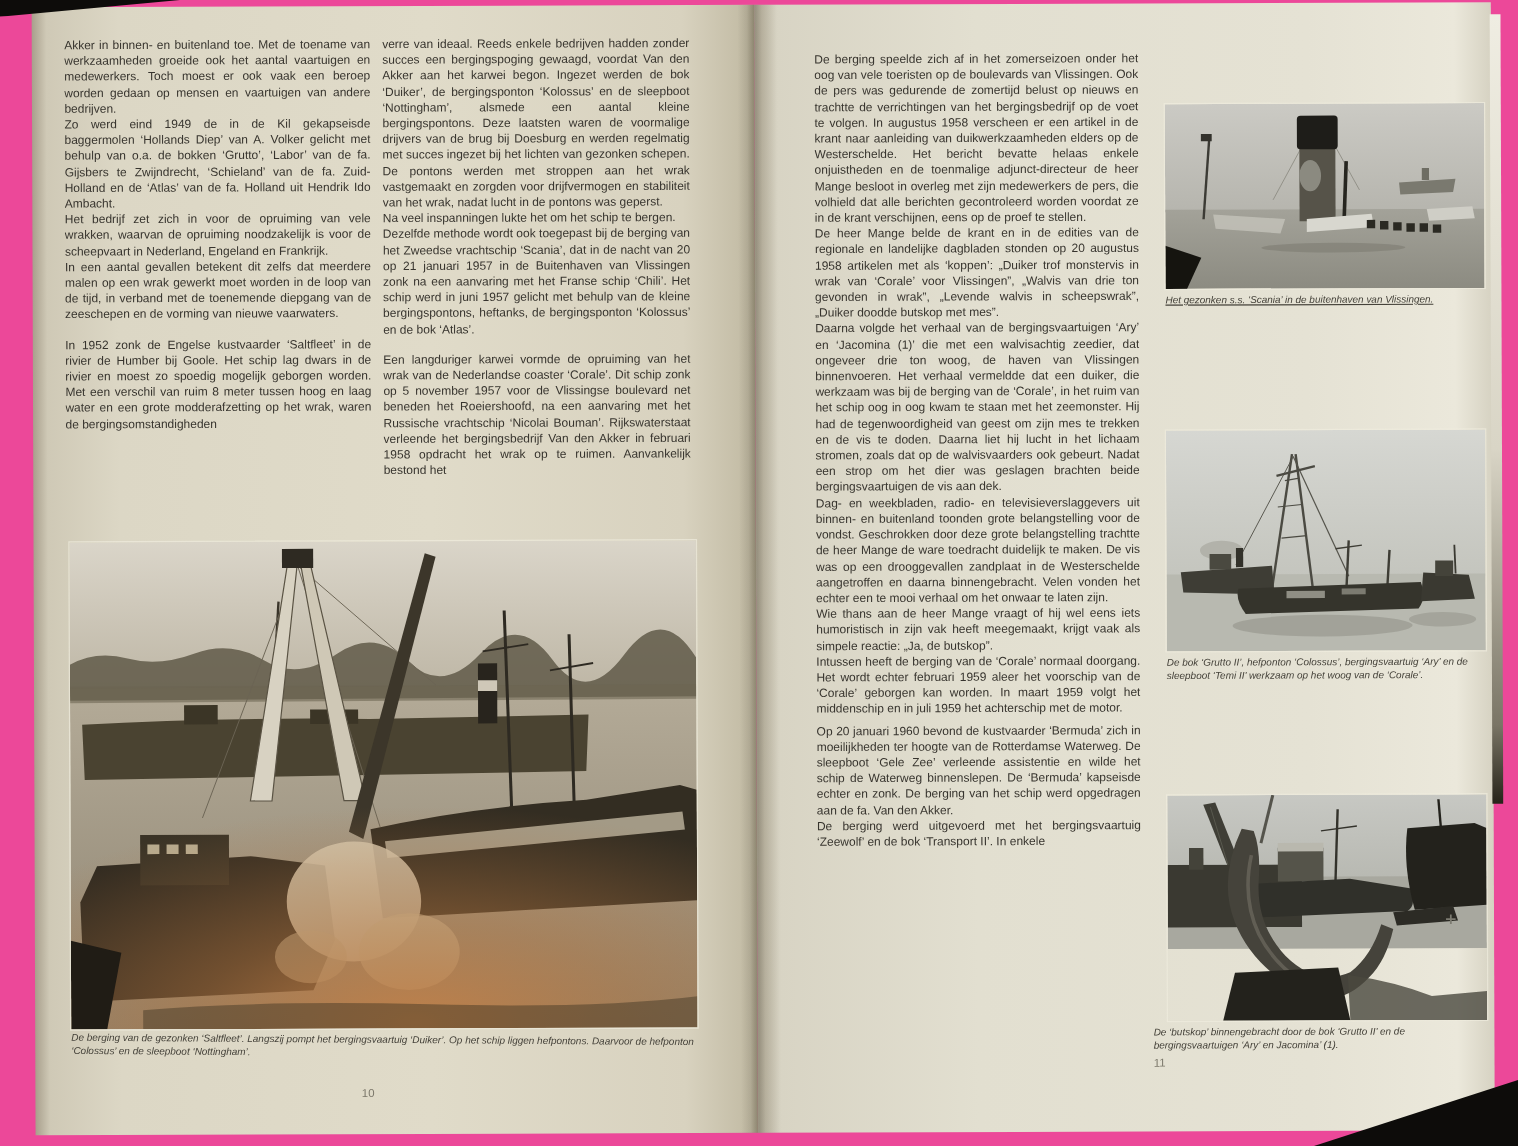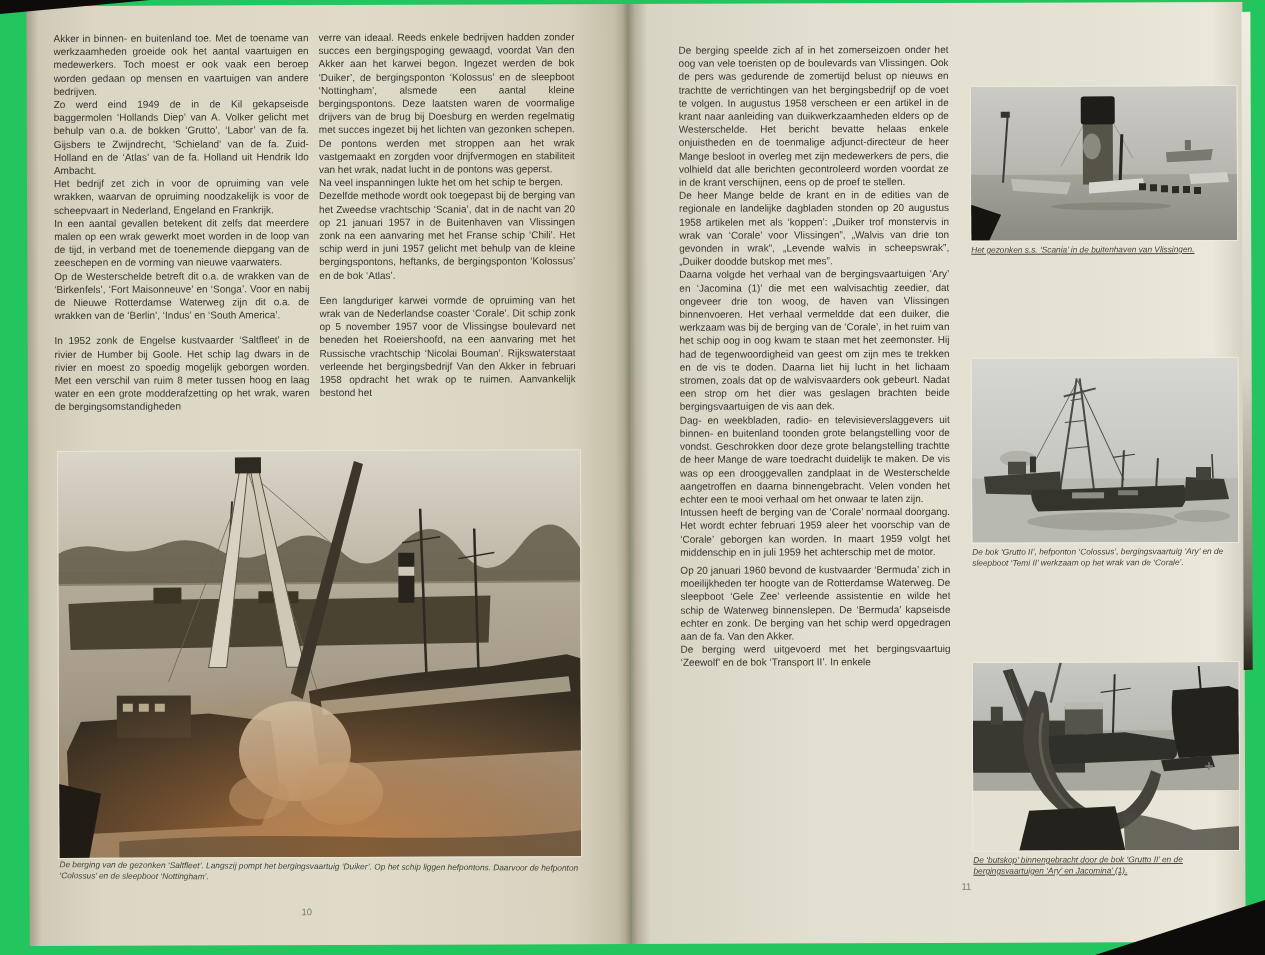--- a/index.html
+++ b/index.html
@@ -1,16 +1,16 @@
 <!DOCTYPE html>
 <html><head>
 <meta charset="utf-8">
 <style>
   html,body{margin:0;padding:0;background:#0d0c0a;}
-  .scan{position:relative;width:1265px;height:955px;background:#22c55e;overflow:hidden;
+  .scan{position:relative;width:1265px;height:955px;background:#ec4899;overflow:hidden;
         font-family:"Liberation Sans", sans-serif;}
   .book{position:absolute;left:28px;top:4px;width:1216px;height:940px;transform:rotate(-0.2deg);}
   .page{position:absolute;top:0;height:100%;}
   .page-left{left:0;width:602px;
     background:linear-gradient(90deg,#a89f8c 0,#cfc9b6 2%,#dcd7c5 12%,#e0dbc9 55%,#d8d2bf 90%,#c2bba4 99%,#a79f86 100%);}
   .page-right{left:602px;width:614px;
     background:linear-gradient(90deg,#b7b09c 0,#d8d4c4 3%,#e2dfd0 30%,#e5e2d4 75%,#ebe8db 95%,#d6d2c2 100%);}
   .spine{position:absolute;left:588px;top:0;width:34px;height:100%;pointer-events:none;
     background:linear-gradient(90deg,rgba(40,35,25,0) 0,rgba(40,35,25,.22) 45%,rgba(90,80,60,.12) 60%,rgba(255,255,245,0) 100%);}
   .corner-tl{position:absolute;left:0;top:0;width:150px;height:14px;background:#0d0c0a;
@@ -33,21 +33,20 @@
 
 <div class="scan">
   <div class="book">
 
     <div class="page page-left">
       <div class="col" style="left:27px;top:26px;width:255px;height:422px;">
         <p>Akker in binnen- en buitenland toe. Met de toename van werkzaamheden groeide ook het aantal vaartuigen en medewerkers. Toch moest er ook vaak een beroep worden gedaan op mensen en vaartuigen van andere bedrijven.</p>
         <p>Zo werd eind 1949 de in de Kil gekapseisde baggermolen ‘Hollands Diep’ van A. Volker gelicht met behulp van o.a. de bokken ‘Grutto’, ‘Labor’ van de fa. Gijsbers te Zwijndrecht, ‘Schieland’ van de fa. Zuid-Holland en de ‘Atlas’ van de fa. Holland uit Hendrik Ido Ambacht.</p>
         <p>Het bedrijf zet zich in voor de opruiming van vele wrakken, waarvan de opruiming noodzakelijk is voor de scheepvaart in Nederland, Engeland en Frankrijk.</p>
         <p>In een aantal gevallen betekent dit zelfs dat meerdere malen op een wrak gewerkt moet worden in de loop van de tijd, in verband met de toenemende diepgang van de zeeschepen en de vorming van nieuwe vaarwaters.</p>
-        <p>Op de Westerschelde betreft dit o.a. de wrakken van de ‘Birkenfels’, ‘Fort Maisonneuve’ en ‘Songa’. Voor en nabij de Nieuwe Rotterdamse Waterweg zijn dit o.a. de wrakken van de ‘Berlin’, ‘Indus’ en ‘South America’.</p>
         <p class="gap">In 1952 zonk de Engelse kustvaarder ‘Saltfleet’ in de rivier de Humber bij Goole. Het schip lag dwars in de rivier en moest zo spoedig mogelijk geborgen worden. Met een verschil van ruim 8 meter tussen hoog en laag water en een grote modderafzetting op het wrak, waren de bergingsomstandigheden</p>
       </div>
       <div class="col" style="left:292px;top:26px;width:256px;height:422px;">
         <p>verre van ideaal. Reeds enkele bedrijven hadden zonder succes een bergingspoging gewaagd, voordat Van den Akker aan het karwei begon. Ingezet werden de bok ‘Duiker’, de bergingsponton ‘Kolossus’ en de sleepboot ‘Nottingham’, alsmede een aantal kleine bergingspontons. Deze laatsten waren de voormalige drijvers van de brug bij Doesburg en werden regelmatig met succes ingezet bij het lichten van gezonken schepen. De pontons werden met stroppen aan het wrak vastgemaakt en zorgden voor drijfvermogen en stabiliteit van het wrak, nadat lucht in de pontons was geperst.</p>
         <p>Na veel inspanningen lukte het om het schip te bergen.</p>
         <p>Dezelfde methode wordt ook toegepast bij de berging van het Zweedse vrachtschip ‘Scania’, dat in de nacht van 20 op 21 januari 1957 in de Buitenhaven van Vlissingen zonk na een aanvaring met het Franse schip ‘Chili’. Het schip werd in juni 1957 gelicht met behulp van de kleine bergingspontons, heftanks, de bergingsponton ‘Kolossus’ en de bok ‘Atlas’.</p>
         <p class="gap">Een langduriger karwei vormde de opruiming van het wrak van de Nederlandse coaster ‘Corale’. Dit schip zonk op 5 november 1957 voor de Vlissingse boulevard net beneden het Roeiershoofd, na een aanvaring met het Russische vrachtschip ‘Nicolai Bouman’. Rijkswaterstaat verleende het bergingsbedrijf Van den Akker in februari 1958 opdracht het wrak op te ruimen. Aanvankelijk bestond het</p>
       </div>
 
       <div class="photo" style="left:30px;top:446px;width:522px;height:406px;">
@@ -107,20 +106,21 @@
       <div class="caption" style="left:30px;top:856px;width:528px;transform:rotate(0.6deg);">De berging van de gezonken ‘Saltfleet’. Langszij pompt het bergingsvaartuig ‘Duiker’. Op het schip liggen hefpontons. Daarvoor de hefponton ‘Colossus’ en de sleepboot ‘Nottingham’.</div>
       <div class="pagenum" style="left:272px;top:901px;text-align:right;">10</div>
     </div>
 
     <div class="page page-right">
       <div class="col" style="left:50px;top:40px;width:270px;height:845px;">
         <p>De berging speelde zich af in het zomerseizoen onder het oog van vele toeristen op de boulevards van Vlissingen. Ook de pers was gedurende de zomertijd belust op nieuws en trachtte de verrichtingen van het bergingsbedrijf op de voet te volgen. In augustus 1958 verscheen er een artikel in de krant naar aanleiding van duikwerkzaamheden elders op de Westerschelde. Het bericht bevatte helaas enkele onjuistheden en de toenmalige adjunct-directeur de heer Mange besloot in overleg met zijn medewerkers de pers, die volhield dat alle berichten gecontroleerd worden voordat ze in de krant verschijnen, eens op de proef te stellen.</p>
         <p>De heer Mange belde de krant en in de edities van de regionale en landelijke dagbladen stonden op 20 augustus 1958 artikelen met als ‘koppen’: „Duiker trof monstervis in wrak van ‘Corale’ voor Vlissingen”, „Walvis van drie ton gevonden in wrak”, „Levende walvis in scheepswrak”, „Duiker doodde butskop met mes”.</p>
         <p>Daarna volgde het verhaal van de bergingsvaartuigen ‘Ary’ en ‘Jacomina (1)’ die met een walvisachtig zeedier, dat ongeveer drie ton woog, de haven van Vlissingen binnenvoeren. Het verhaal vermeldde dat een duiker, die werkzaam was bij de berging van de ‘Corale’, in het ruim van het schip oog in oog kwam te staan met het zeemonster. Hij had de tegenwoordigheid van geest om zijn mes te trekken en de vis te doden. Daarna liet hij lucht in het lichaam stromen, zoals dat op de walvisvaarders ook gebeurt. Nadat een strop om het dier was geslagen brachten beide bergingsvaartuigen de vis aan dek.</p>
         <p>Dag- en weekbladen, radio- en televisieverslaggevers uit binnen- en buitenland toonden grote belangstelling voor de vondst. Geschrokken door deze grote belangstelling trachtte de heer Mange de ware toedracht duidelijk te maken. De vis was op een drooggevallen zandplaat in de Westerschelde aangetroffen en daarna binnengebracht. Velen vonden het echter een te mooi verhaal om het onwaar te laten zijn.</p>
+        <p>Wie thans aan de heer Mange vraagt of hij wel eens iets humoristisch in zijn vak heeft meegemaakt, krijgt vaak als simpele reactie: „Ja, de butskop”.</p>
         <p>Intussen heeft de berging van de ‘Corale’ normaal doorgang. Het wordt echter februari 1959 aleer het voorschip van de ‘Corale’ geborgen kan worden. In maart 1959 volgt het middenschip en in juli 1959 het achterschip met de motor.</p>
         <p class="gap-sm">Op 20 januari 1960 bevond de kustvaarder ‘Bermuda’ zich in moeilijkheden ter hoogte van de Rotterdamse Waterweg. De sleepboot ‘Gele Zee’ verleende assistentie en wilde het schip de Waterweg binnenslepen. De ‘Bermuda’ kapseisde echter en zonk. De berging van het schip werd opgedragen aan de fa. Van den Akker.</p>
         <p>De berging werd uitgevoerd met het bergingsvaartuig ‘Zeewolf’ en de bok ‘Transport II’. In enkele</p>
       </div>
 
       <div class="photo" style="left:342px;top:84px;width:266px;height:154px;">
         <svg width="266" height="154" viewBox="0 0 266 154">
           <defs>
             <linearGradient id="rsky1" x1="0" y1="0" x2="0" y2="1">
               <stop offset="0" stop-color="#cbcac4"></stop>
@@ -186,21 +186,21 @@
           <path d="M60 132 L212 127 Q217 140 210 149 L66 153 Q57 141 60 132 Z" fill="#35342c"></path>
           <rect x="100" y="134" width="32" height="6" fill="#8f8e84"></rect>
           <rect x="146" y="132" width="20" height="5" fill="#7c7b71"></rect>
           <path d="M214 119 L252 121 L257 141 L212 143 Z" fill="#3a3931"></path>
           <rect x="224" y="109" width="15" height="13" fill="#44433a"></rect>
           <line x1="240" y1="96" x2="241" y2="120" stroke="#3a3931" stroke-width="1.5"></line>
           <ellipse cx="130" cy="163" rx="75" ry="9" fill="#8f9086" opacity="0.55"></ellipse>
           <ellipse cx="230" cy="158" rx="28" ry="6" fill="#8f9086" opacity="0.5"></ellipse>
         </svg>
       </div>
-      <div class="caption" style="left:342px;top:544px;width:268px;">De bok ‘Grutto II’, hefponton ‘Colossus’, bergingsvaartuig ‘Ary’ en de sleepboot ‘Temi II’ werkzaam op het wrak van de ‘Corale’.</div>
+      <div class="caption" style="left:342px;top:544px;width:268px;">De bok ‘Grutto II’, hefponton ‘Colossus’, bergingsvaartuig ‘Ary’ en de sleepboot ‘Temi II’ werkzaam op het woog van de ‘Corale’.</div>
 
       <div class="photo" style="left:342px;top:660px;width:266px;height:188px;">
         <svg width="266" height="188" viewBox="0 0 266 188">
           <defs>
             <linearGradient id="rsky3" x1="0" y1="0" x2="0" y2="1">
               <stop offset="0" stop-color="#c7c8c3"></stop>
                 <stop offset="1" stop-color="#b8b9b2"></stop>
             </linearGradient>
           </defs>
           <rect width="266" height="70" fill="url(#rsky3)"></rect>
@@ -219,21 +219,21 @@
           <path d="M188 98 L238 93 L242 105 L191 109 Z" fill="#2c2b25"></path>
           <line x1="88" y1="0" x2="78" y2="40" stroke="#55544c" stroke-width="2.5"></line>
           <path d="M62 28 Q42 70 56 106 Q70 142 110 164 Q142 180 168 152 Q182 138 188 112 L178 108 Q170 134 152 148 Q124 160 98 134 Q74 108 76 72 Q78 46 72 30 Z" fill="#45433b"></path>
           <path d="M70 50 Q62 86 76 116 Q88 140 112 156" fill="none" stroke="#6d6a5f" stroke-width="3" opacity="0.7"></path>
           <path d="M56 148 L142 144 L152 188 L46 188 Z" fill="#23221c"></path>
           <path d="M150 150 Q190 156 220 168 L266 164 L266 188 L152 188 Z" fill="#4a493f" opacity="0.8"></path>
           <line x1="232" y1="104" x2="240" y2="104" stroke="#7c7b71" stroke-width="1.5"></line>
           <line x1="236" y1="100" x2="236" y2="108" stroke="#7c7b71" stroke-width="1.5"></line>
         </svg>
       </div>
-      <div class="caption" style="left:342px;top:852px;width:268px;text-decoration:underline;">De ‘butskop’ binnengebracht door de bok ‘Grutto II’ en de bergingsvaartuigen ‘Ary’ en Jacomina’ (1).</div>
+      <div class="caption" style="left:330px;top:852px;width:268px;">De ‘butskop’ binnengebracht door de bok ‘Grutto II’ en de bergingsvaartuigen ‘Ary’ en Jacomina’ (1).</div>
 
       <div class="pagenum" style="left:306px;top:878px;margin-left:24px;">11</div>
       <div class="stack-edge"></div>
     </div>
 
     <div class="spine"></div>
   </div>
 
   <div class="corner-tl"></div>
   <div class="corner-br"></div>

